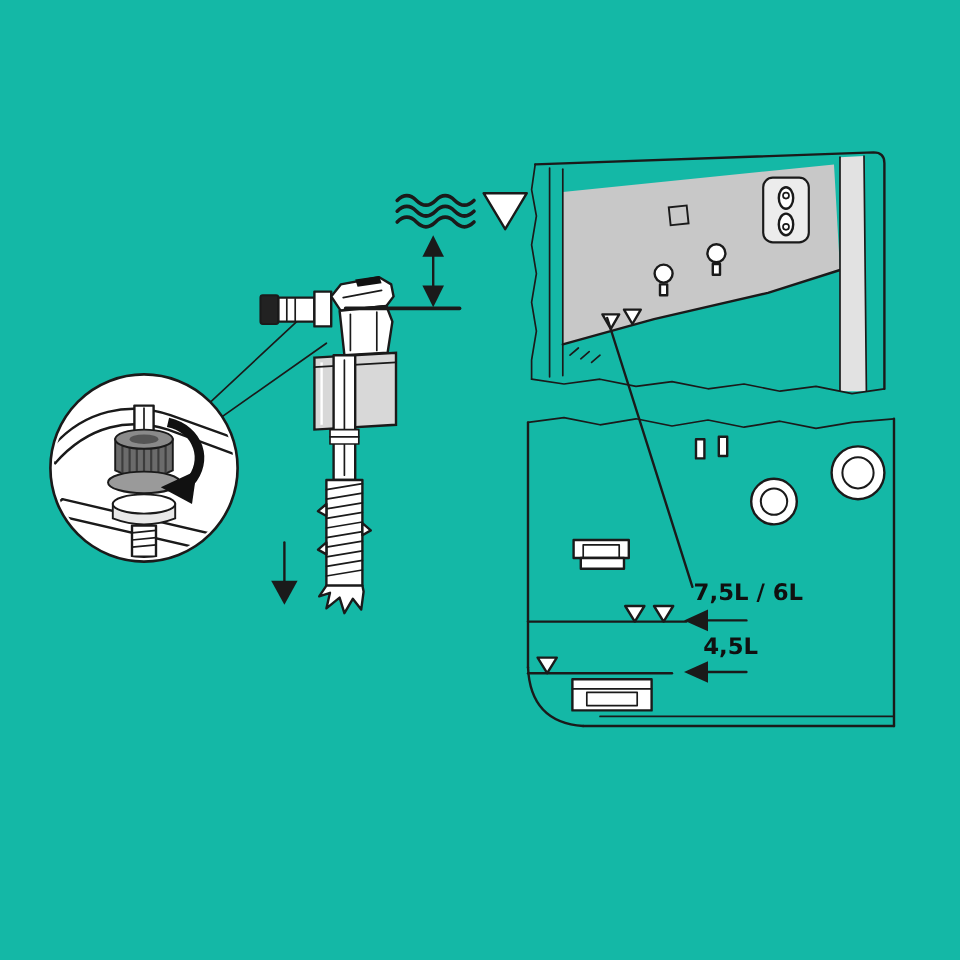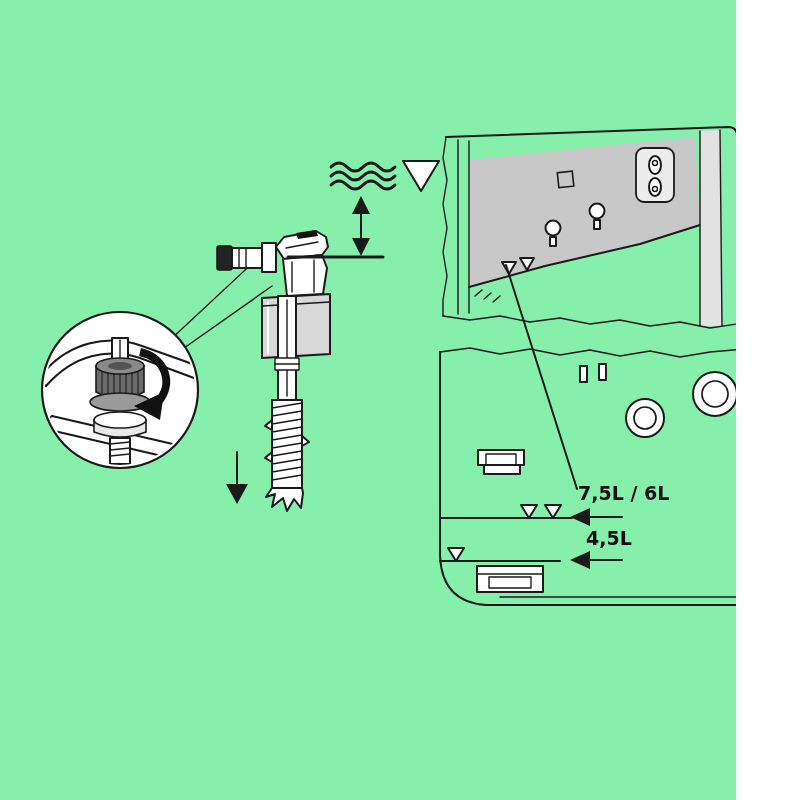--- a/index.html
+++ b/index.html
@@ -1,16 +1,16 @@
 <!DOCTYPE html>
 <html><head>
 <meta charset="utf-8">
 <style>
   html,body{margin:0;padding:0;background:#fff;}
-  #canvas{position:relative;width:736px;height:800px;background:#86efac;overflow:hidden;
+  #canvas{position:relative;width:800px;height:800px;background:#14b8a6;overflow:hidden;
           font-family:"DejaVu Sans", sans-serif;}
   svg{position:absolute;left:0;top:0;}
   .s  {stroke:#1a1a1a;fill:none;stroke-width:2;stroke-linecap:round;stroke-linejoin:round;}
   .sf {stroke:#1a1a1a;fill:#ffffff;stroke-width:2;stroke-linejoin:round;}
   .thin{stroke-width:1.4;}
   .med{stroke-width:1.7;}
   .thick{stroke-width:3;}
   .blk{fill:#1a1a1a;stroke:none;}
   text.lvl{font-family:"DejaVu Sans",sans-serif;font-weight:bold;font-size:19px;fill:#101010;}
 </style>

